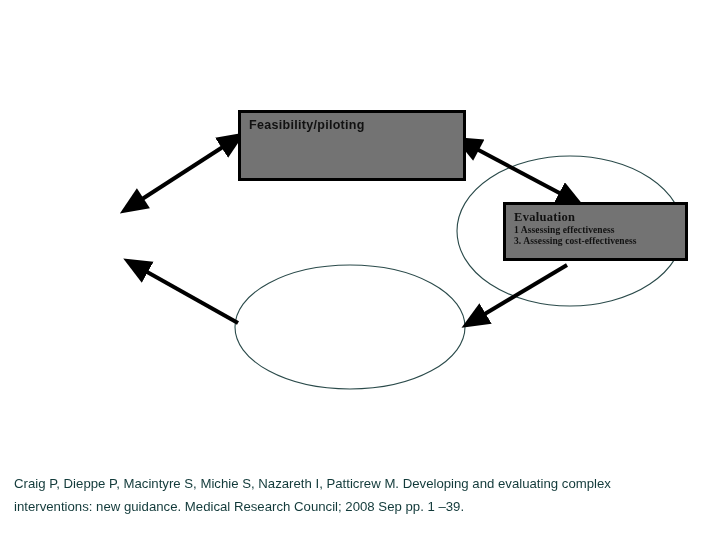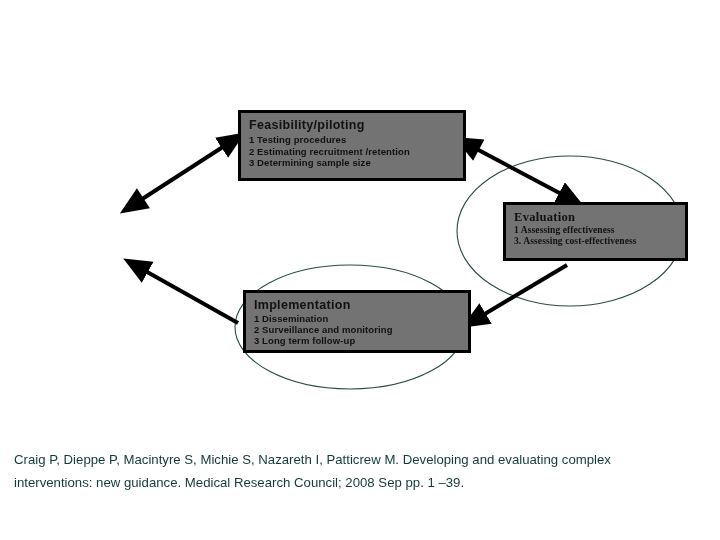--- a/index.html
+++ b/index.html
@@ -76,21 +76,21 @@
   #node-implementation .node-title { margin-bottom: 0px; }
 
   #node-development .node-list li,
   #node-evaluation .node-list li,
   #node-implementation .node-list li { line-height: 11.2px; }
 
   
   #citation {
     position: absolute;
     left: 14px;
-    top: 448px;
+    top: 472px;
     width: 648px;
     font-size: 13.2px;
     line-height: 23px;
     color: #123a3a;
     font-family: "Liberation Sans", sans-serif;
   }
 </style>
 </head>
 <body>
 
@@ -114,40 +114,27 @@
 
     <line x1="471" y1="146" x2="567" y2="197" stroke="#000000" stroke-width="4" marker-start="url(#ah-start)" marker-end="url(#ah-end)"></line>
 
     <line x1="567" y1="265" x2="478" y2="318" stroke="#000000" stroke-width="4" marker-end="url(#ah-end)"></line>
 
     <line x1="238" y1="323" x2="140" y2="268" stroke="#000000" stroke-width="4" marker-end="url(#ah-end)"></line>
   </svg>
 
   <div class="node-box" id="node-feasibility">
     <div class="node-title">Feasibility/piloting</div>
-    <ul class="node-list">
-      <li>1 Testing procedures</li>
-      <li>2 Estimating recruitment /retention</li>
-      <li>3 Determining sample size</li>
-    </ul>
   </div>
 
 
   <div class="node-box" id="node-evaluation">
     <div class="node-title">Evaluation</div>
     <ul class="node-list">
       <li>1 Assessing effectiveness</li>
       <li>3. Assessing cost-effectiveness</li>
     </ul>
   </div>
 
-  <div class="node-box" id="node-implementation">
-    <div class="node-title">Implementation</div>
-    <ul class="node-list">
-      <li>1 Dissemination</li>
-      <li>2 Surveillance and monitoring</li>
-      <li>3 Long term follow-up</li>
-    </ul>
-  </div>
 
   <div id="citation">Craig P, Dieppe P, Macintyre S, Michie S, Nazareth I, Patticrew M. Developing and evaluating complex interventions: new guidance. Medical Research Council; 2008 Sep pp. 1 –39.</div>
 
 </div>
 
 </body></html>

